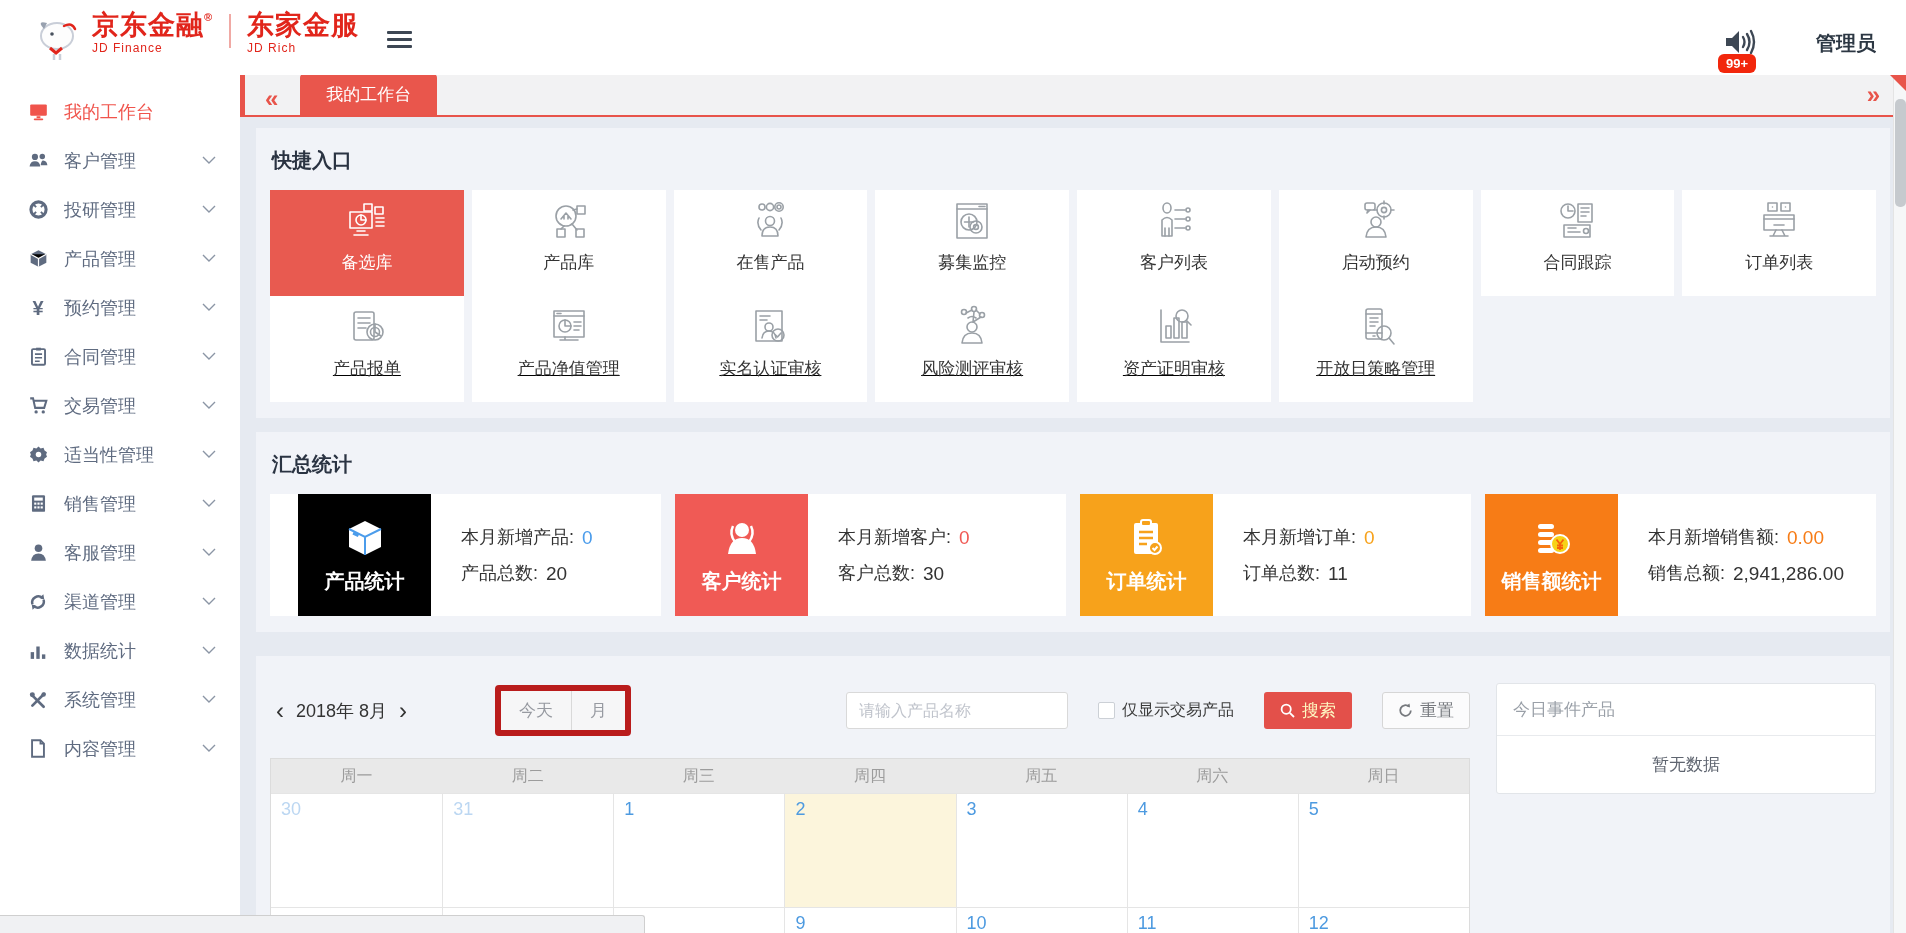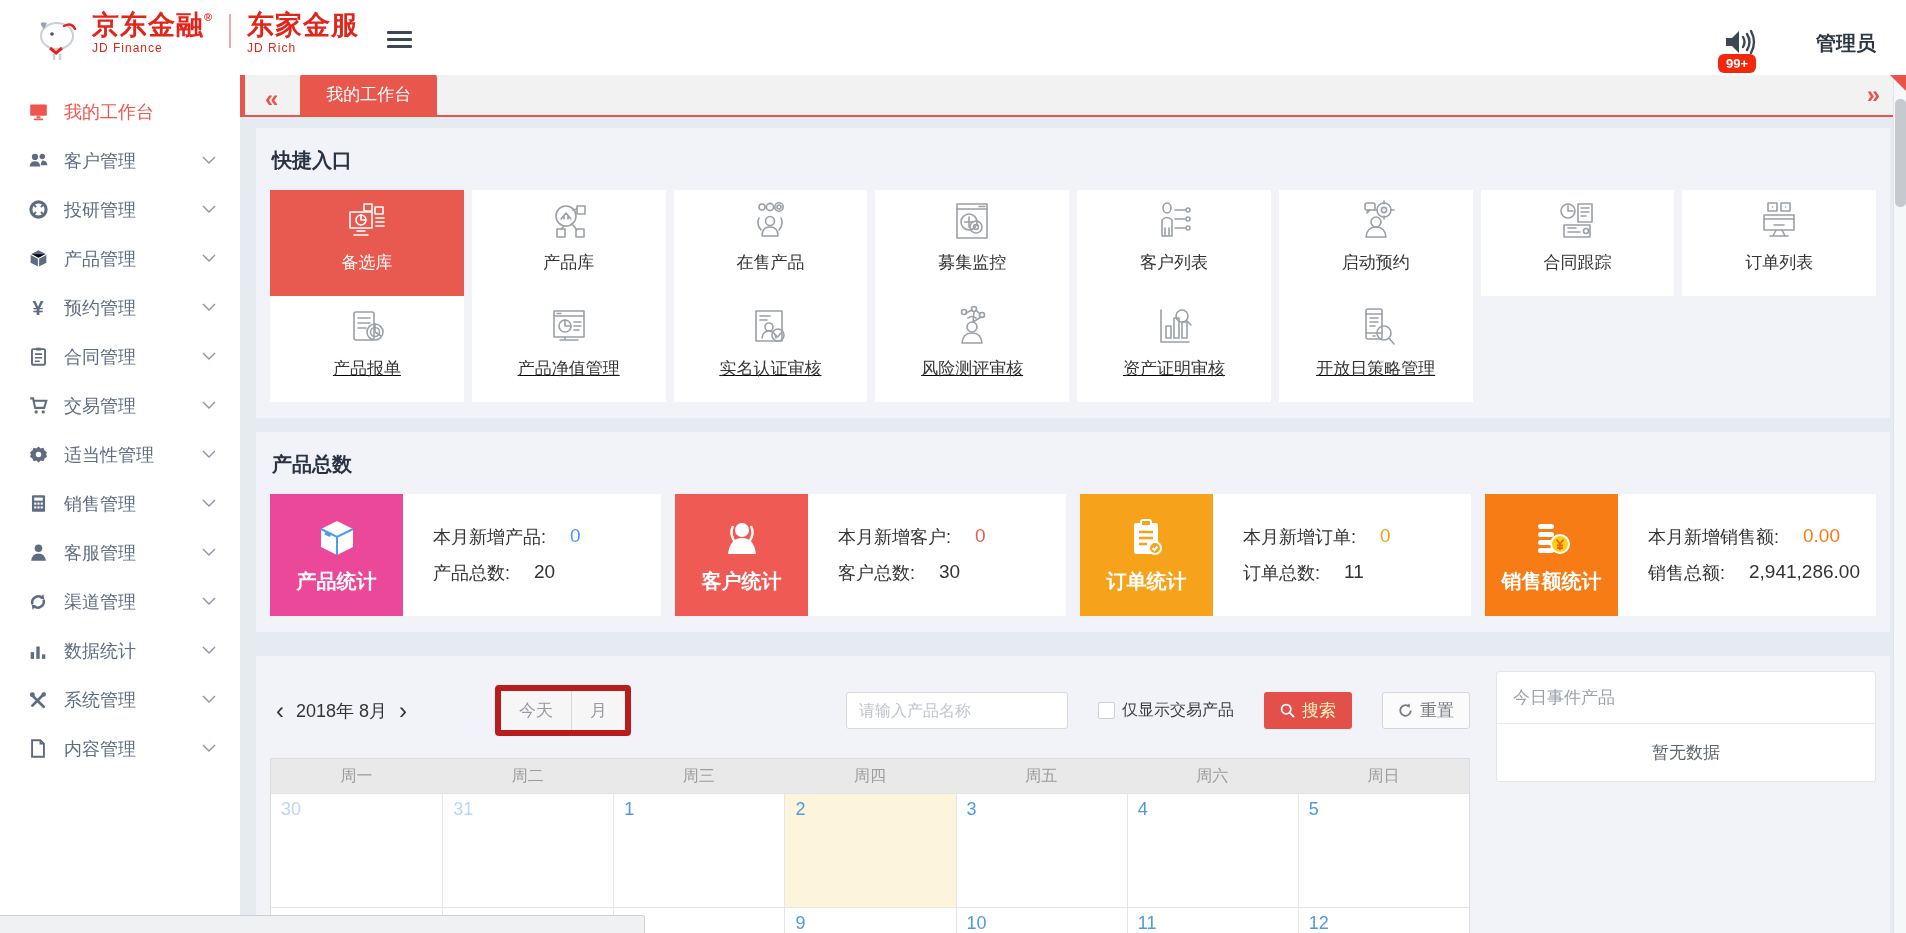--- a/index.html
+++ b/index.html
@@ -48,21 +48,21 @@
   .qcard.active { background:#e85a50; }
   .qcard.active .q-label { color:#fff; }
   .lineicon { stroke:#9aa0a6; fill:none; stroke-width:1.6; stroke-linecap:round; stroke-linejoin:round; }
   .qcard.active .lineicon { stroke:#fff; }
 
   
   .sgrid { display:grid; grid-template-columns:repeat(4,1fr); gap:14px; margin-top:8px; }
   .scard { background:#fff; height:122px; display:flex; }
   .sblock { width:133px; display:flex; flex-direction:column; align-items:center; justify-content:center; gap:8px; color:#fff; font-size:20px; font-weight:bold; flex-shrink:0; }
   .sbody { flex:1; display:flex; flex-direction:column; justify-content:center; padding-left:30px; gap:12px; font-size:18px; color:#333; }
-  .sline { display:flex; gap:24px; align-items:flex-start; }
+  .sline { display:flex; gap:8px; align-items:flex-end; }
   .sval { font-size:19px; }
 
   
   .cal-section { display:flex; align-items:flex-start; }
   .cal-left { flex:1; }
   .cal-toolbar { display:flex; align-items:center; margin:14px 0 22px; }
   .cal-arrow { font-size:24px; color:#333; cursor:pointer; padding:0 6px; line-height:1; }
   .cal-month { font-size:18px; color:#333; margin:0 6px; }
   .btn-group { display:flex; margin-left:82px; border:6px solid #b91c1c; border-radius:4px; overflow:hidden; background:#f6f6f7; }
   .btn-group .gbtn { padding:8px 18px; font-size:17px; color:#979aa1; cursor:pointer; background:transparent; border:none; }
@@ -78,21 +78,21 @@
 
   .cal-grid { border:1px solid #dcdcdc; background:#fff; }
   .cal-head { display:grid; grid-template-columns:repeat(7,1fr); background:#e9e9e9; }
   .cal-head div { height:34px; display:flex; align-items:center; justify-content:center; font-size:16px; color:#9c9c9c; }
   .cal-row { display:grid; grid-template-columns:repeat(7,1fr); }
   .cal-cell { height:114px; background:#fff; border-top:1px solid #e5e5e5; border-left:1px solid #e5e5e5; padding:5px 0 0 10px; font-size:18px; color:#4d9ae0; cursor:pointer; }
   .cal-cell:first-child { border-left:none; }
   .cal-cell.muted { color:#bcd7f2; }
   .cal-cell.today { background:#fcf5dc; }
 
-  .events-panel { width:380px; margin-left:26px; background:#fff; border:1px solid #e2e5e9; border-radius:3px; }
+  .events-panel { width:380px; margin-left:26px; margin-top:12px; background:#fff; border:1px solid #e2e5e9; border-radius:3px; }
   .events-head { padding:14px 16px; font-size:17px; color:#9aa0a8; border-bottom:1px solid #e8eaed; }
   .events-empty { padding:17px 0; text-align:center; font-size:17px; color:#5f6570; }
 
   
   .v-scroll { position:absolute; top:0; right:0; bottom:0; width:13px; background:#f6f7f8; border-left:1px solid #e4e4e4; z-index:25; }
   .v-thumb { position:absolute; top:24px; left:1px; width:11px; height:108px; background:#c6cace; border-radius:5px; }
   .scroll-corner { position:absolute; top:0; right:0; width:0; height:0; border-left:16px solid transparent; border-top:16px solid #e8544a; z-index:26; }
 
   
   .status-tip { position:absolute; left:0; bottom:0; width:645px; height:18px; background:#f0f1f3; border-top:1px solid #cfcfcf; border-right:1px solid #cfcfcf; border-top-right-radius:3px; z-index:40; }
@@ -581,25 +581,25 @@
                 <circle cx="31" cy="29" r="7"></circle>
                 <path d="M36 34 L41 40"></path>
               </svg>
           </span>
           <span class="q-label">开放日策略管理</span>
         </div>
       </div>
     </div>
 
     <div class="section" style="margin-top:14px;">
-      <div class="section-title">产品总数</div>
+      <div class="section-title">汇总统计</div>
       <div class="sgrid">
 
         <div class="scard">
-          <div class="sblock" style="background:#ec4899;">
+          <div class="sblock" style="background:#000000;margin-left:28px;">
             <span>
               <svg width="44" height="44" viewBox="0 0 44 44">
                   <polygon points="22,5 38,13 38,31 22,39 6,31 6,13" fill="#fff"></polygon>
                   <path d="M6 13 L22 21 L38 13 M22 21 V39" stroke="#4b9ceb" stroke-width="2" fill="none"></path>
                   <rect x="10" y="17" width="6" height="3" transform="rotate(26 13 18)" fill="#4b9ceb"></rect>
                 </svg>
             </span>
             <span>产品统计</span>
           </div>
           <div class="sbody">

